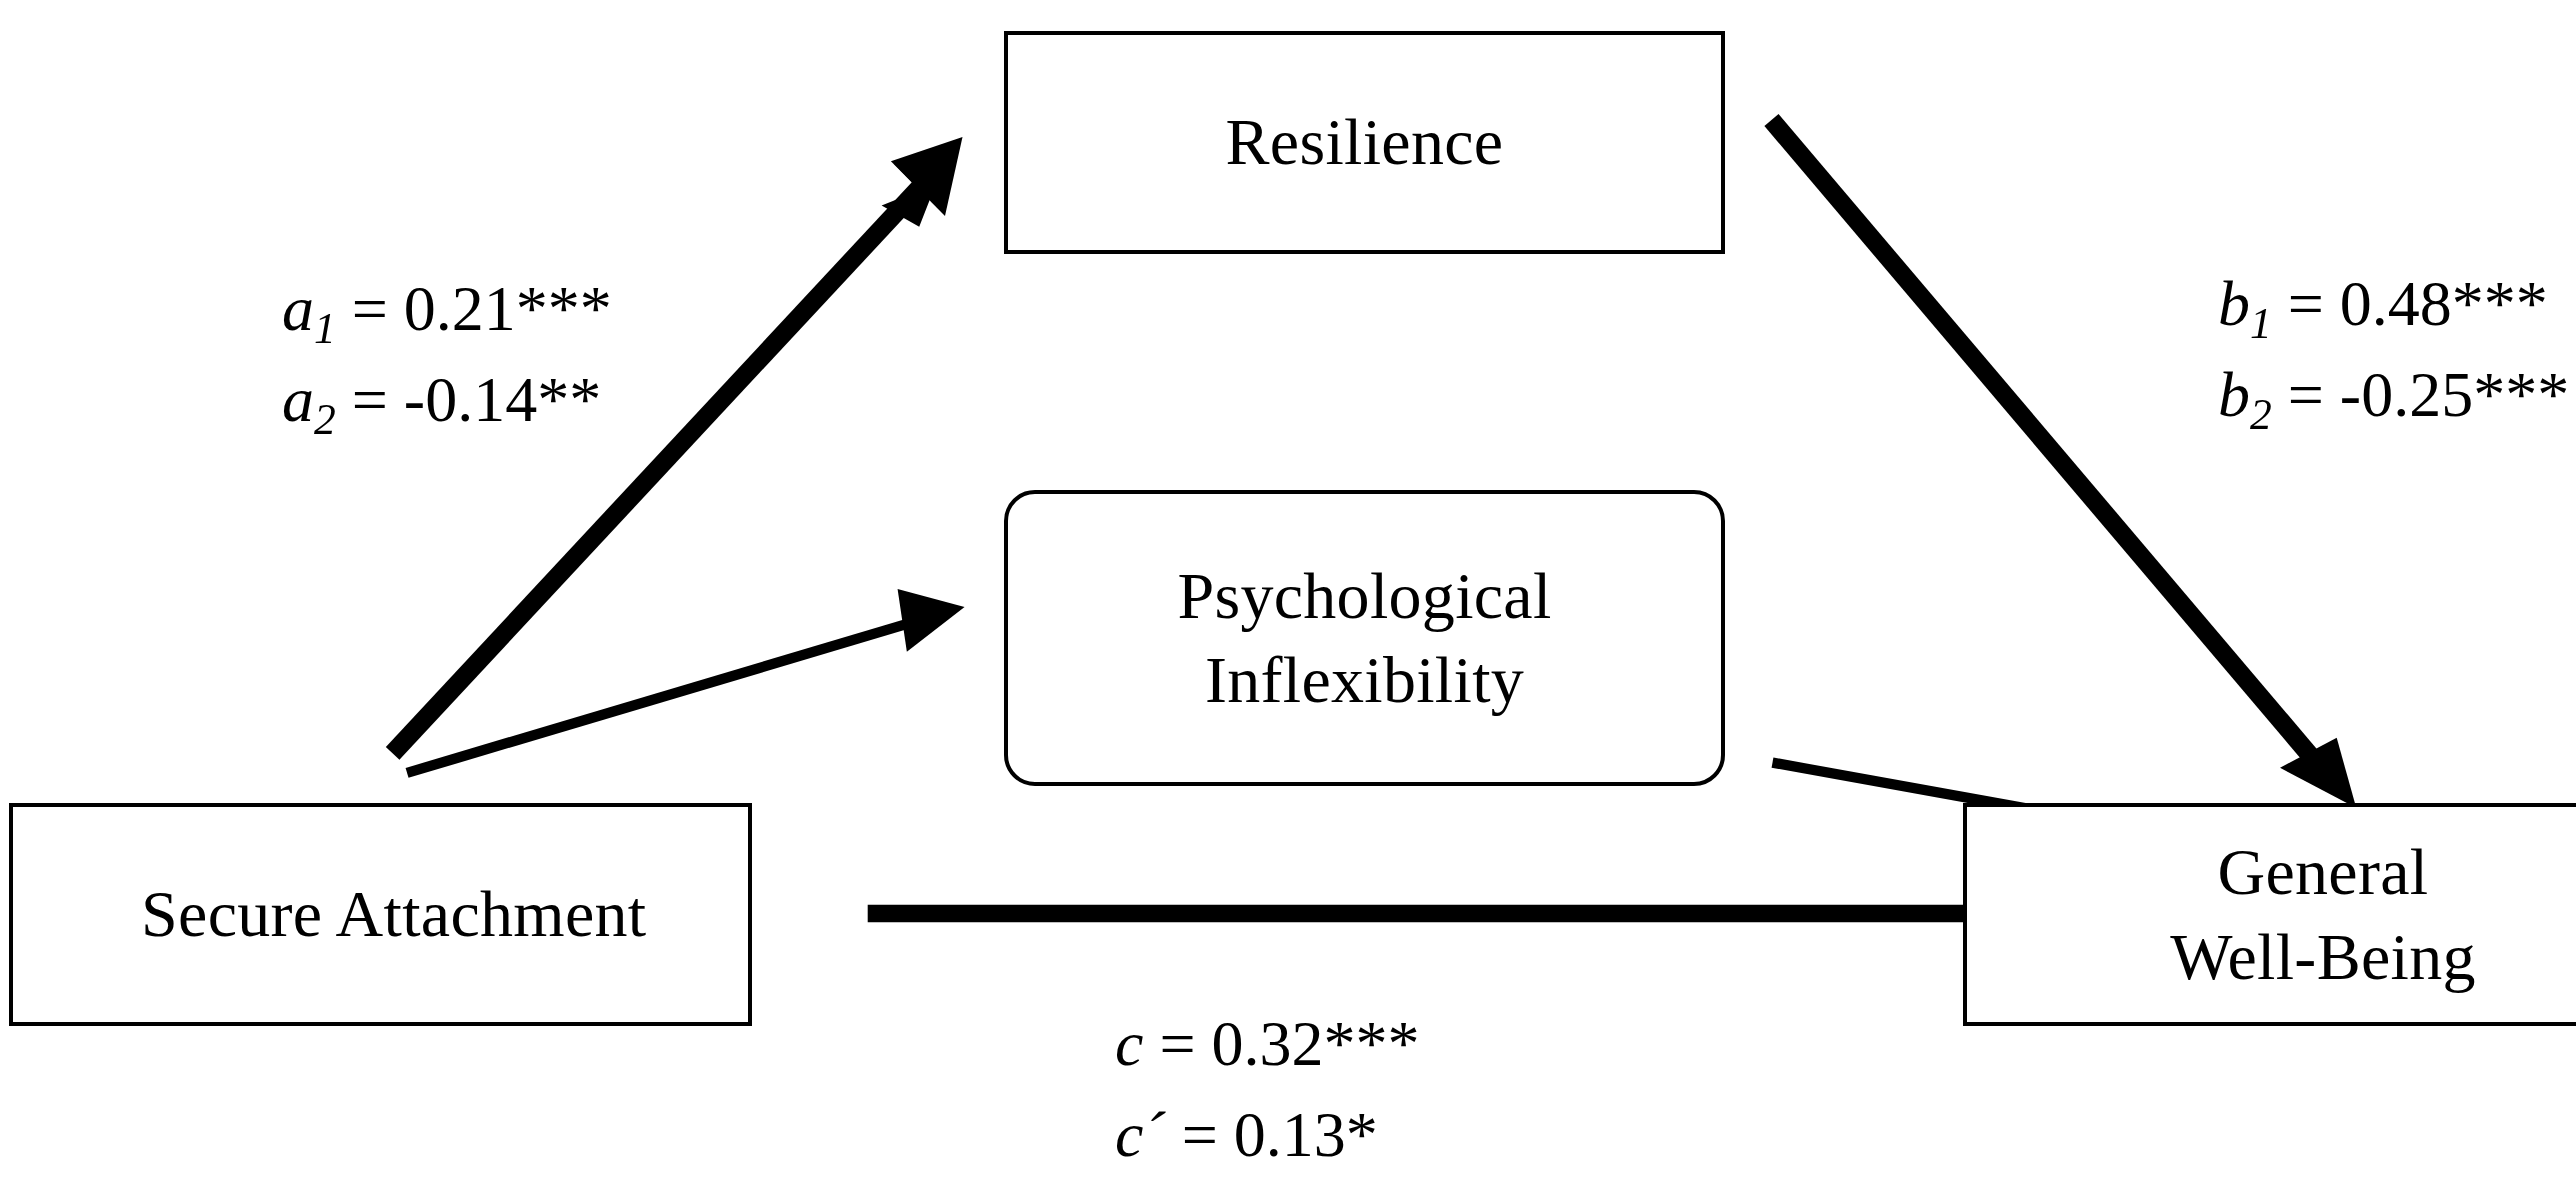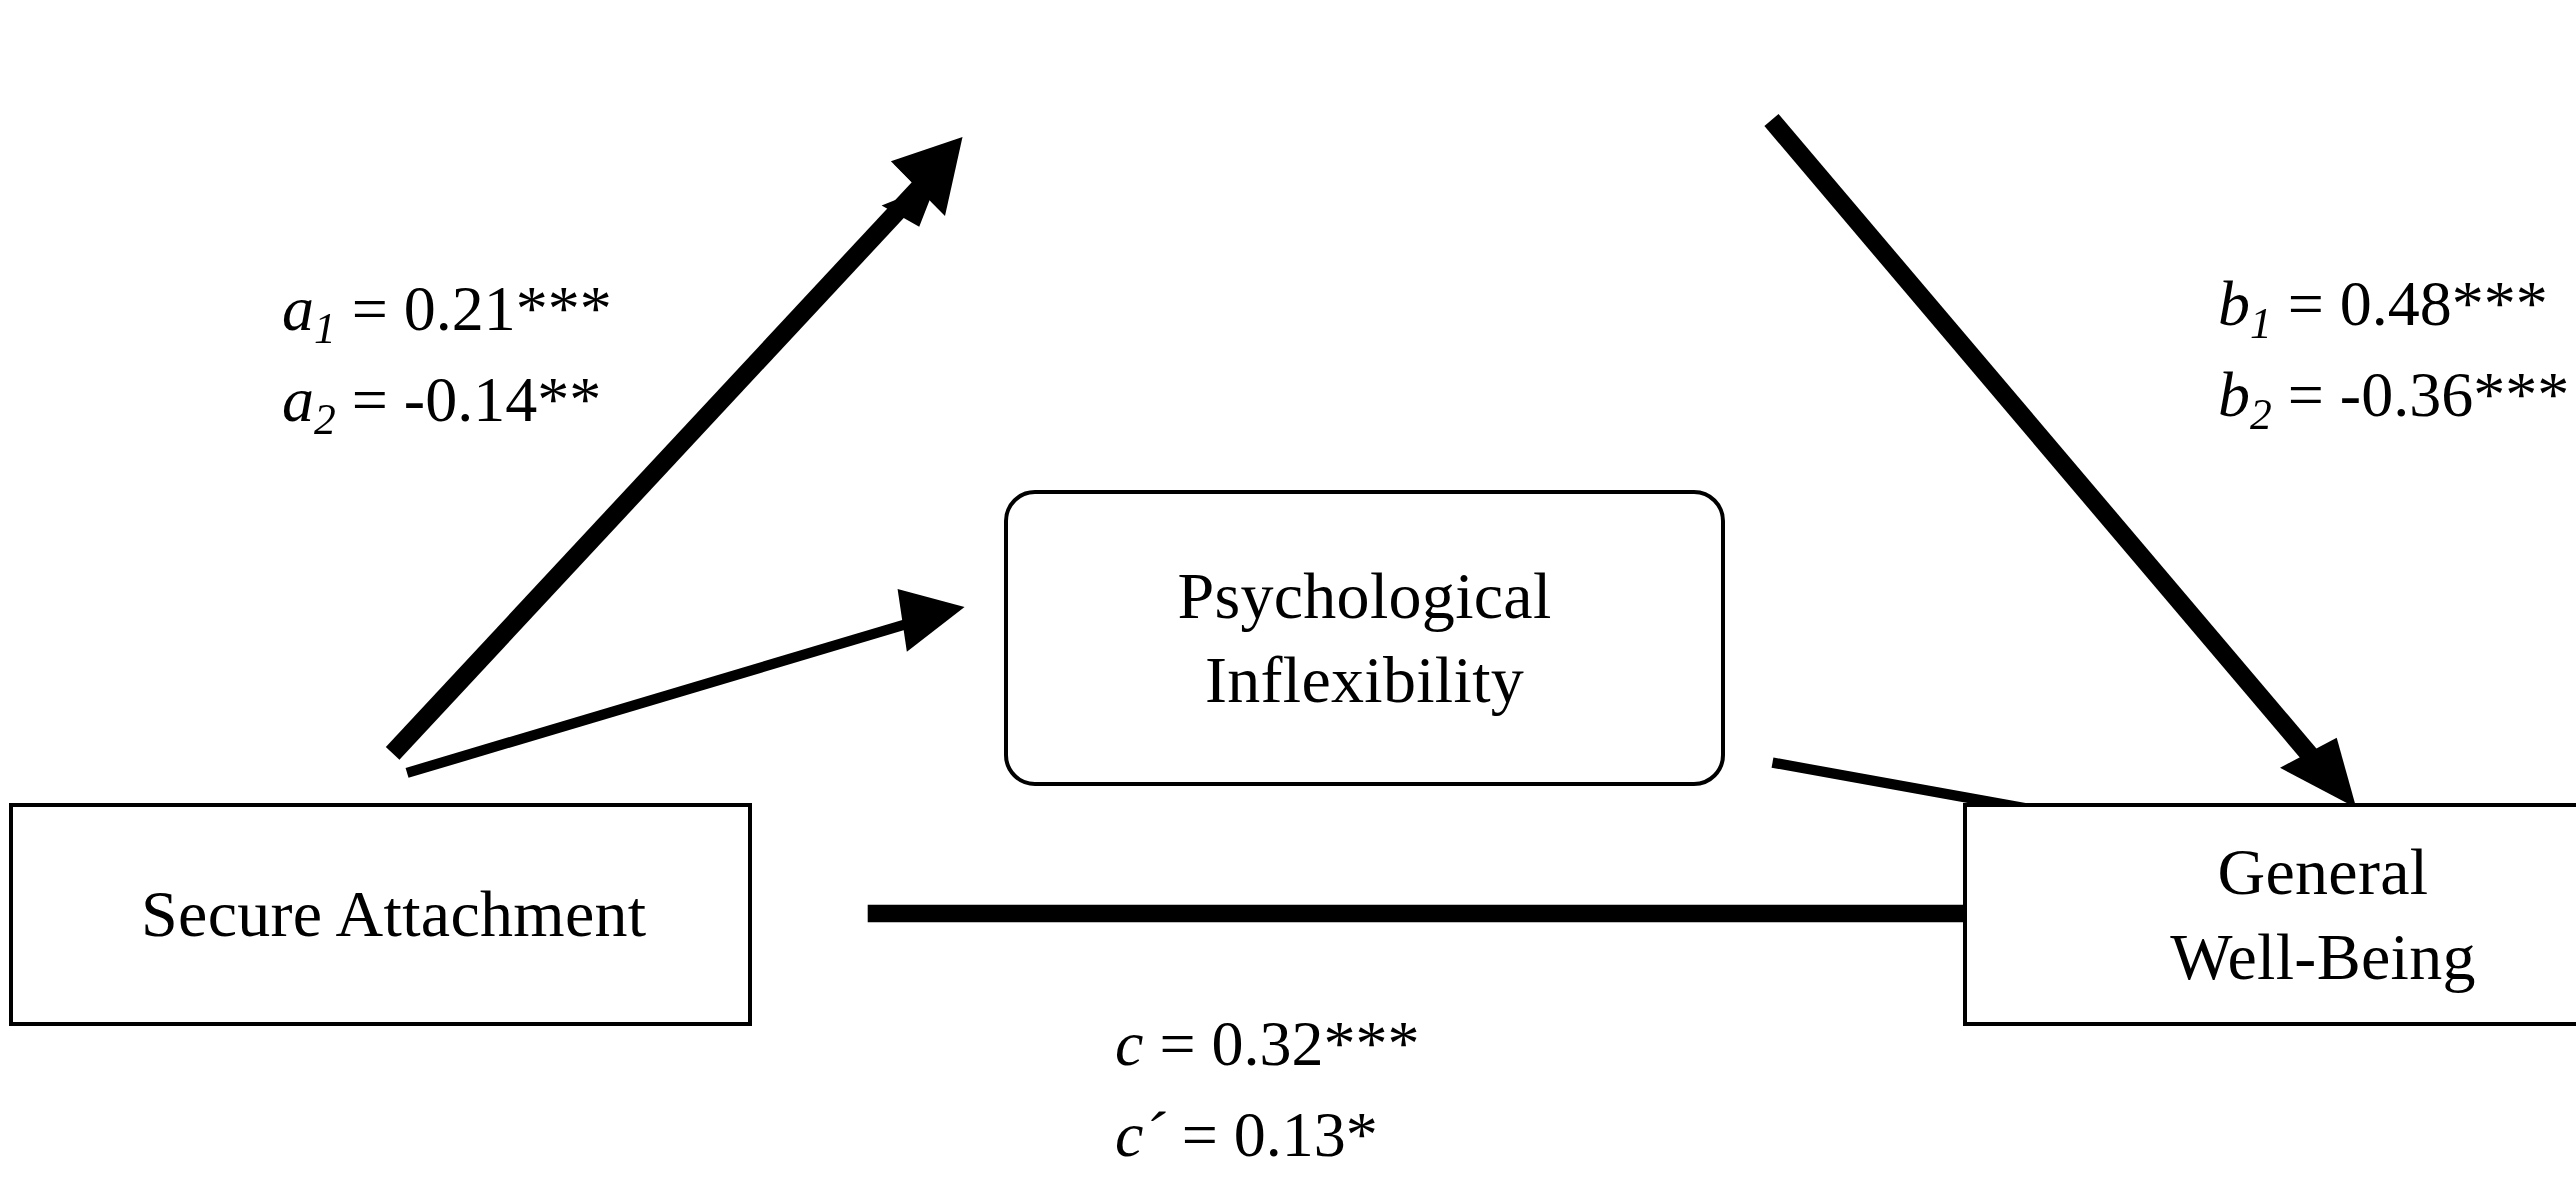--- a/index.html
+++ b/index.html
@@ -90,20 +90,23 @@
     <g>
       <line x1="3440" y1="1480" x2="4395" y2="1652" stroke="#000000" stroke-width="20"></line>
       <polygon points="4500,1671 4385,1578 4360,1700" fill="#000000"></polygon>
     </g>
 
     <g>
       <polygon points="1684,1756 4172,1756 4172,1703 4340,1773 4172,1843 4172,1790 1684,1790" fill="#000000"></polygon>
     </g>
   </svg>
 
+  <div class="node-box" style="left:1004px; top:31px; width:721px; height:223px;">
+    <span class="node-label">Resilience</span>
+  </div>
 
   <div class="node-box" style="left:1004px; top:490px; width:721px; height:296px;border-radius:31px;">
     <span class="node-label">Psychological
 Inflexibility</span>
   </div>
 
   <div class="node-box" style="left:9.3px; top:803px; width:743px; height:223px;padding-left:26px;">
     <span class="node-label">Secure Attachment</span>
   </div>
 
@@ -119,21 +122,21 @@
     <div>
       <span class="coef">a</span><sub>2</sub><span> = </span><span>-0.14</span><span>**</span>
     </div>
   </div>
 
   <div class="path-label" style="left:2194px; top:259px;">
     <div>
       <span class="coef">b</span><sub>1</sub><span> = </span><span>0.48</span><span>***</span>
     </div>
     <div>
-      <span class="coef">b</span><sub>2</sub><span> = </span><span>-0.36</span><span>***</span>
+      <span class="coef">b</span><sub>2</sub><span> = </span><span>-0.25</span><span>***</span>
     </div>
   </div>
 
   <div class="path-label" style="left:1091px; top:999px;">
     <div>
       <span class="coef">c</span><span class="prime"></span><span> = </span><span>0.32</span><span>***</span>
     </div>
     <div>
       <span class="coef">c</span><span class="prime">´</span><span> = </span><span>0.13</span><span>*</span>
     </div>

